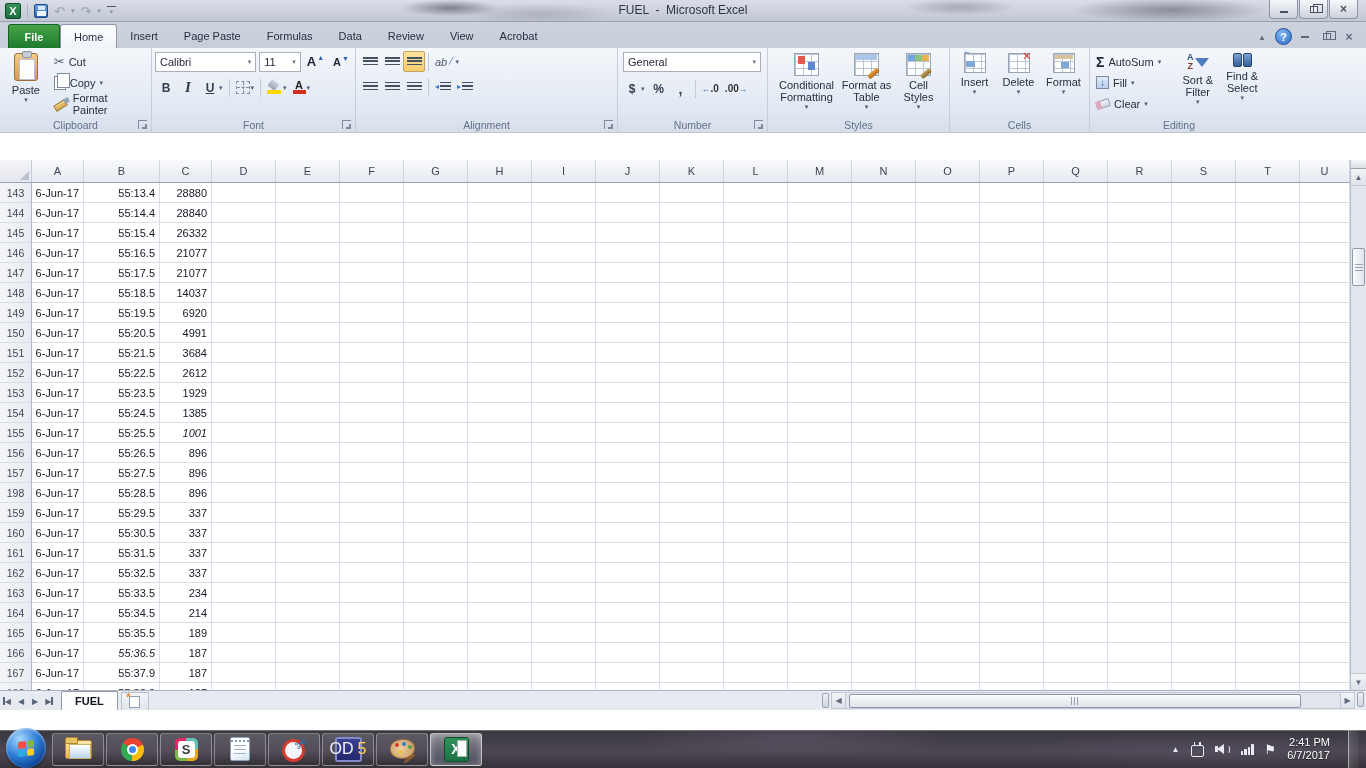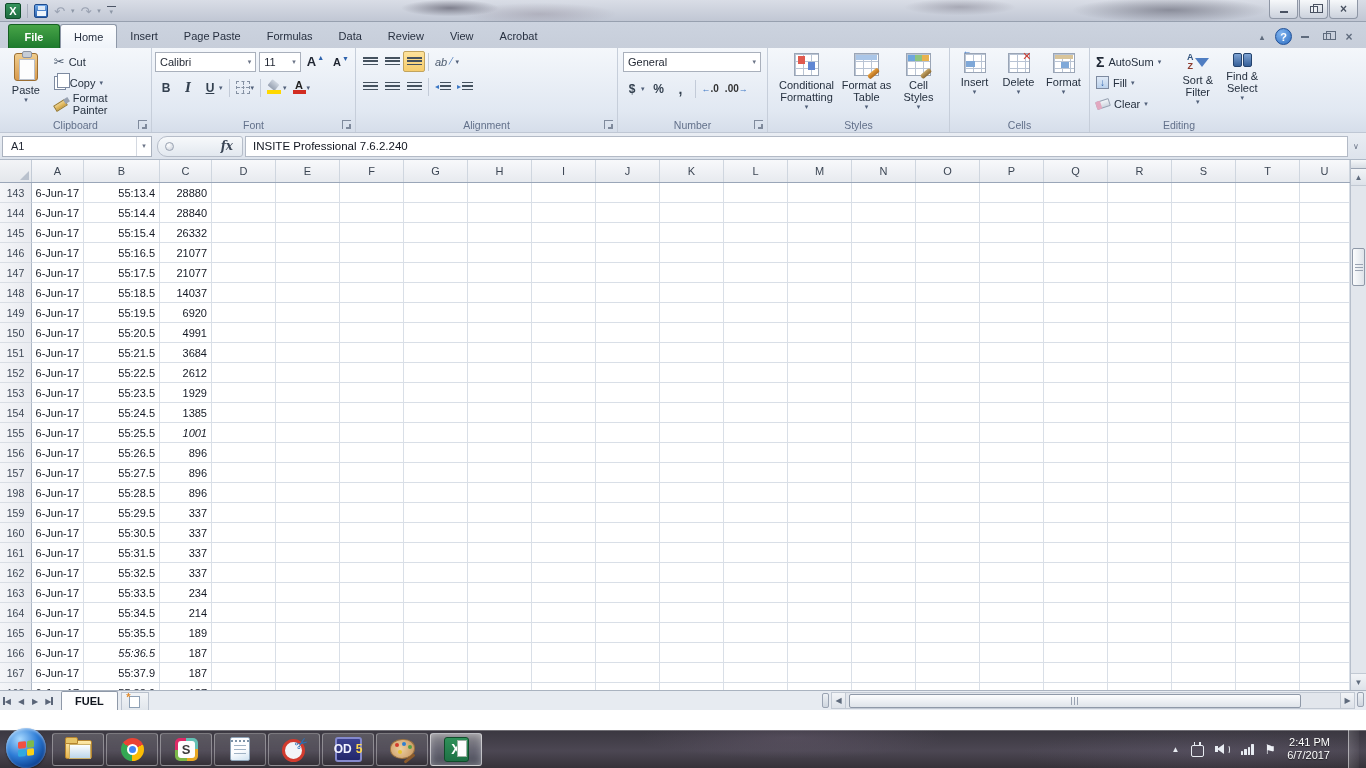--- a/index.html
+++ b/index.html
@@ -267,21 +267,21 @@
     border:1px solid #8ea4b8;border-radius:2px;position:relative}
   .ic-notepad:before{content:"";position:absolute;left:3px;top:7px;right:3px;height:11px;
     background:repeating-linear-gradient(180deg,#9fb2c4 0 1px,transparent 1px 4px)}
   .ic-notepad:after{content:"";position:absolute;left:0;right:0;top:2px;border-top:2px dotted #7e94a8}
   .ic-snip{width:25px;height:25px;position:relative}
   .ic-snip:before{content:"";position:absolute;left:0;bottom:0;width:17px;height:17px;border-radius:50%;
     background:#f3f5f8;border:3px solid #d23b2e}
   .ic-snip:after{content:"✂";position:absolute;right:-2px;top:-3px;color:#2b6fb3;font-size:16px;
     transform:rotate(-35deg)}
   .ic-od5{width:27px;height:25px;background:linear-gradient(#3c418f,#23276b);border:2px solid #8489cc;
-    border-radius:3px;display:flex;align-items:center;justify-content:center;font-weight:bold;font-size:12px;gap:4px}
+    border-radius:3px;display:flex;align-items:center;justify-content:center;font-weight:normal;font-size:16px;gap:4px}
   .ic-od5 .od{color:#f2f3ff}.ic-od5 .d5{color:#ffd84d}
   .ic-paint{width:25px;height:20px;border-radius:50% 46% 54% 50%;border:1px solid #9c7340;position:relative;
     background:radial-gradient(circle at 42% 48%,#ecd0a2,#c7935a)}
   .ic-paint:before{content:"";position:absolute;left:4px;top:3px;width:4px;height:4px;border-radius:50%;background:#d23b2e;
     box-shadow:7px -1px 0 #2f7fd0,13px 2px 0 #55a045,3px 7px 0 #e8c430}
   .ic-paint:after{content:"";position:absolute;right:-2px;bottom:-2px;width:13px;height:3px;background:#8b5a2b;
     transform:rotate(-38deg);border-radius:2px}
   .ic-xl-big{width:25px;height:25px;border-radius:3px;border:1px solid #0f4d2a;position:relative;
     background:linear-gradient(#2f9159,var(--excel_green));display:flex;align-items:center;justify-content:center;
     color:#fff;font-weight:bold;font-size:14px}
@@ -318,20 +318,21 @@
       <span class="ic-save"></span>
       <span class="qglyph">↶</span>
       <span class="qdrop">▾</span>
       <span class="qglyph">↷</span>
       <span class="qdrop">▾</span>
       <span class="qmenu">
           <span class="bar"></span>
           <span class="qdrop">▾</span>
         </span>
     </div>
+    <div id="win-title">FUEL  -  Microsoft Excel</div>
     <div id="win-ctls">
       <div class="wbtn">
           <span class="g-min"></span>
         </div>
       <div class="wbtn">
           <span class="g-restore"></span>
         </div>
       <div class="wbtn g-close">×</div>
     </div>
   </div>
@@ -592,32 +593,20 @@
               <span></span>
             </span>
           <span class="cap">Find &amp; Select</span>
             <span class="arr">▾</span>
         </div>
       </div>
       <div class="g-label">Editing</div>
     </div>
   </div>
 
-  <div id="fbar">
-    <div class="namebox">
-      <span>A1</span>
-      <span class="nb-arr">▾</span>
-    </div>
-    <div class="fb-pill">
-      <span class="fb-dot"></span>
-      <span class="fx">fx</span>
-    </div>
-    <div class="ffield">INSITE Professional 7.6.2.240</div>
-    <div class="fchev">∨</div>
-  </div>
 
   <div id="sheet">
     <div id="col-headers">
       <div class="sel-all"></div>
     <div class="ch" style="width: 52px;">A</div>
         <div class="ch" style="width: 76px;">B</div>
         <div class="ch" style="width: 52px;">C</div>
         <div class="ch" style="width: 64px;">D</div>
         <div class="ch" style="width: 64px;">E</div>
         <div class="ch" style="width: 64px;">F</div>

